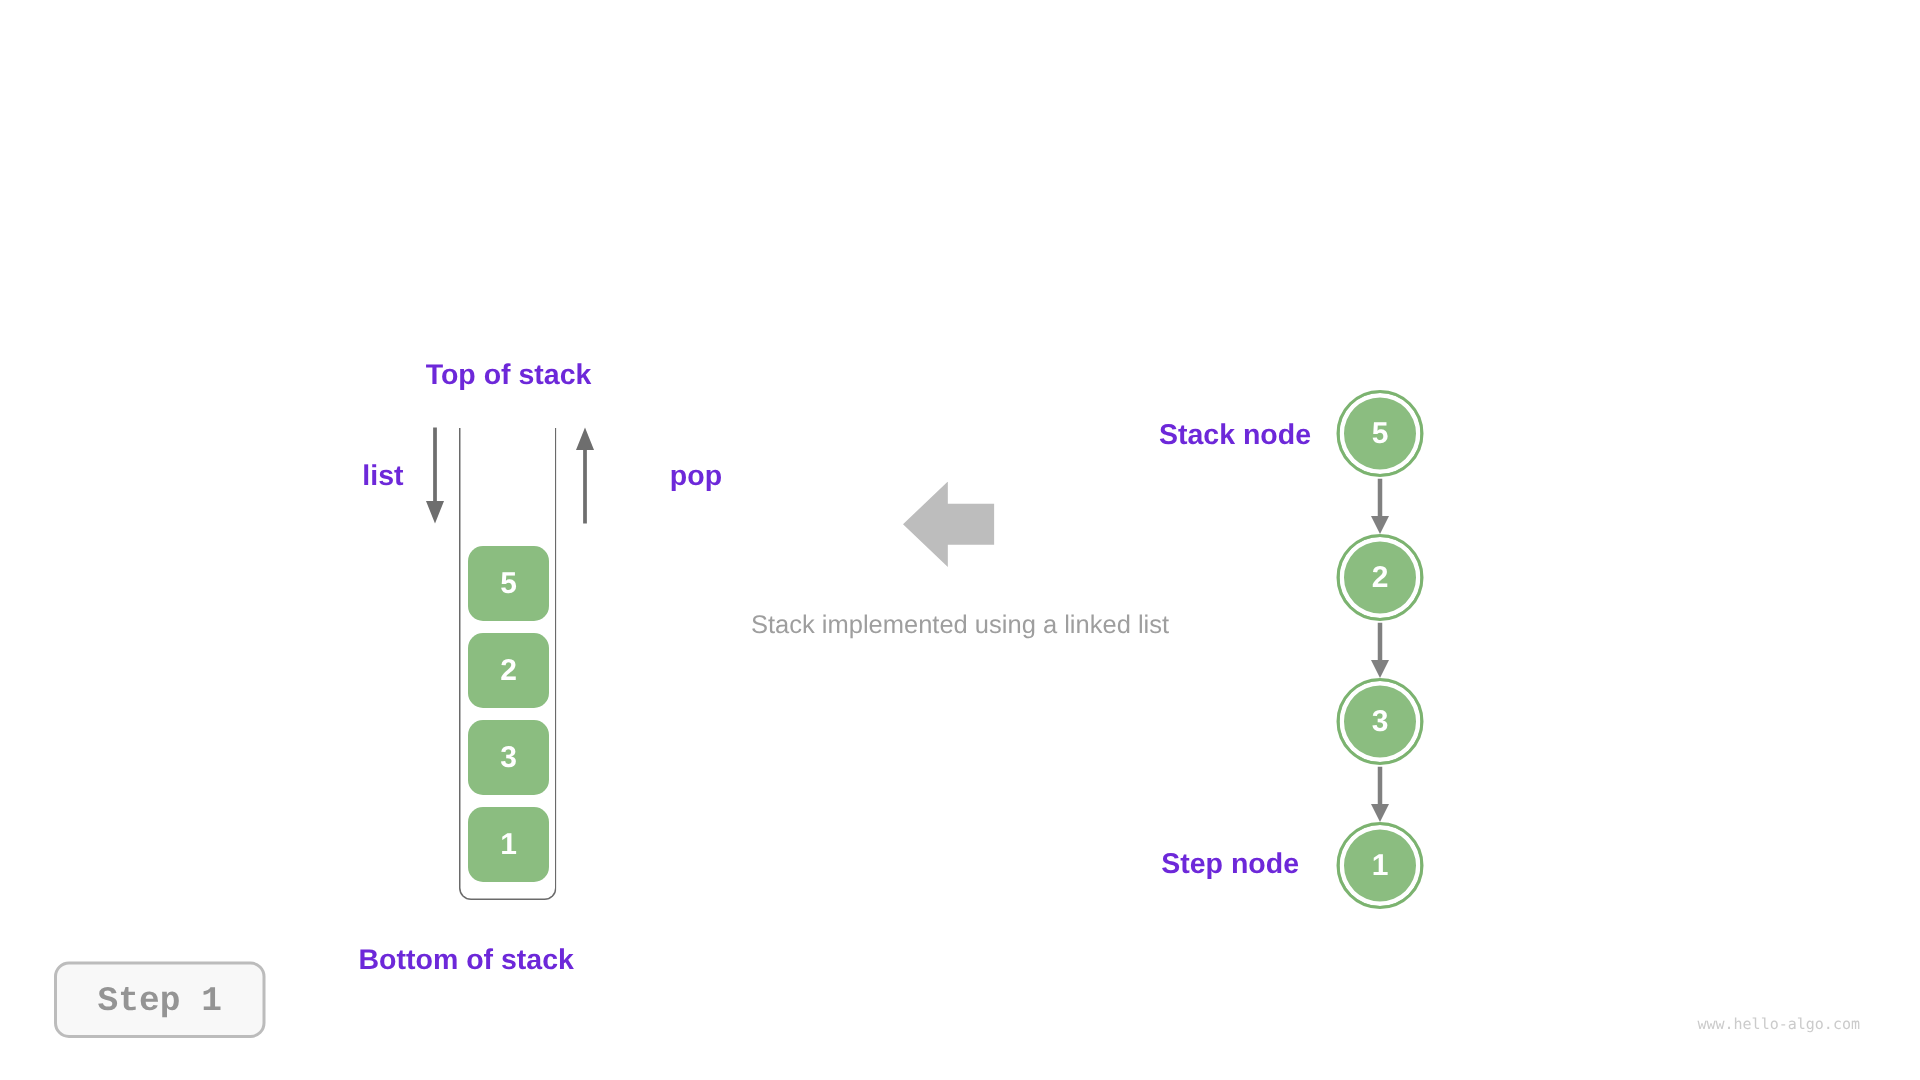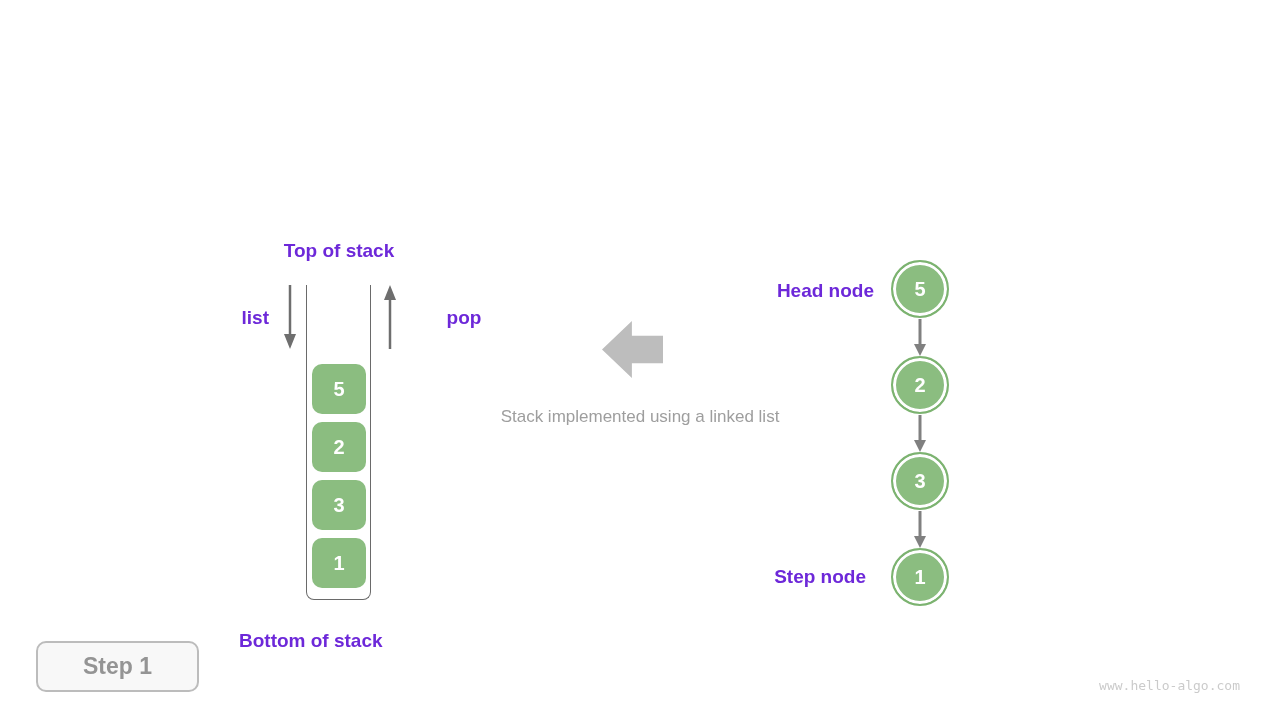--- a/index.html
+++ b/index.html
@@ -89,35 +89,35 @@
   .conn-0 { top: 319px; }
   .conn-1 { top: 415px; }
   .conn-2 { top: 511px; }
 
   .head-node-label { left: 674px; top: 279px; width: 200px; text-align: right; }
   .tail-node-label { left: 666px; top: 565px; width: 200px; text-align: right; }
 
   
   .step-badge {
     left: 36px; top: 641px;
-    width: 163px; height: 51px;
+    width: 141px; height: 51px;
     box-sizing: border-box;
     background: #f8f8f8;
     border: 2px solid #bcbcbc;
     border-radius: 10px;
     display: flex; align-items: center; justify-content: center;
-    font-family: Liberation Sans, sans-serif;
+    font-family: Liberation Mono, monospace;
     font-weight: 700;
     font-size: 23px;
     color: #949494;
   }
   .watermark {
     right: 40px; top: 678px;
     font-family: "DejaVu Sans Mono", monospace;
-    font-size: 13px;
+    font-size: 10px;
     color: #cbcbcb;
   }
 </style>
 </head>
 <body>
 
 <div class="abs diagram-label stack-top-label">Top of stack</div>
 
 <div class="abs stack-container"></div>
 
@@ -140,21 +140,21 @@
 </div>
 
 <div class="abs diagram-label push-label">list</div>
 <div class="abs diagram-label pop-label">pop</div>
 
 <div class="abs diagram-label stack-bottom-label">Bottom of stack</div>
 
 <div class="abs big-left-arrow"></div>
 <div class="abs caption">Stack implemented using a linked list</div>
 
-<div class="abs diagram-label head-node-label">Head node</div>
+<div class="abs diagram-label head-node-label">Stack node</div>
 <div class="abs diagram-label tail-node-label">Step node</div>
 
 <div class="abs list-node node-0">5</div>
 <div class="abs list-node node-1">2</div>
 <div class="abs list-node node-2">3</div>
 <div class="abs list-node node-3">1</div>
 
 <div class="abs node-connector conn-0">
   <svg width="16" height="38" viewBox="0 0 16 38">
     <line x1="8" y1="0" x2="8" y2="26" stroke="#808080" stroke-width="3"></line>

